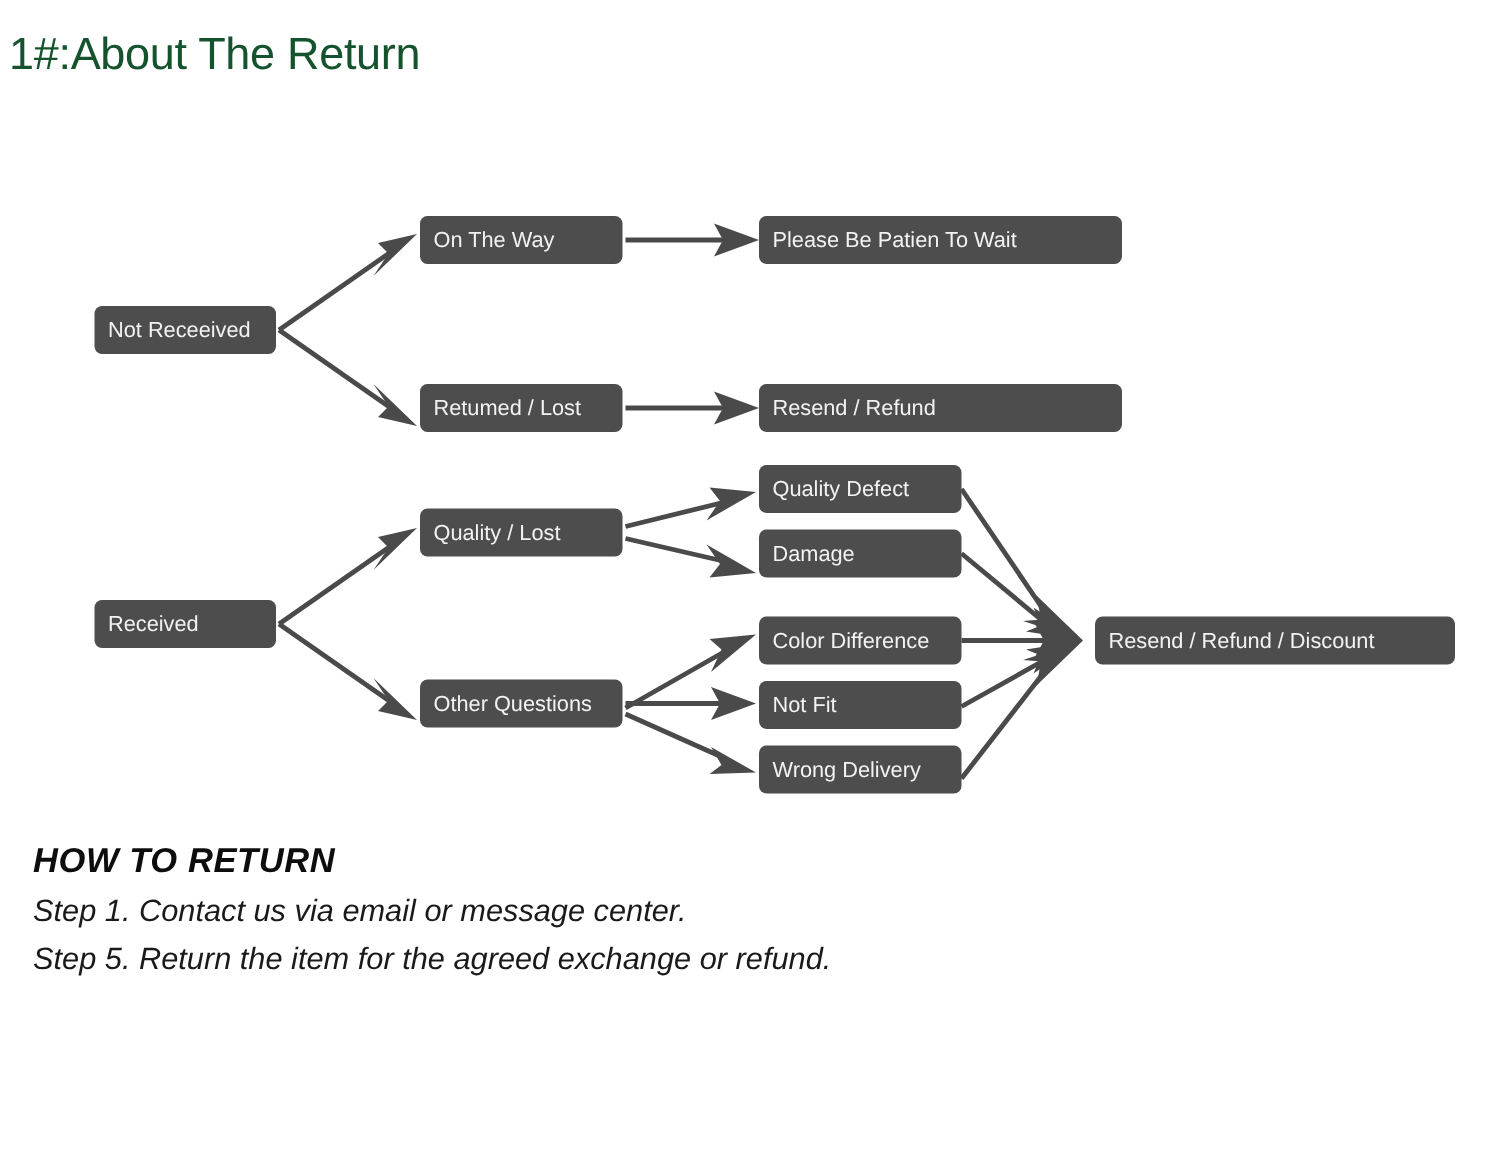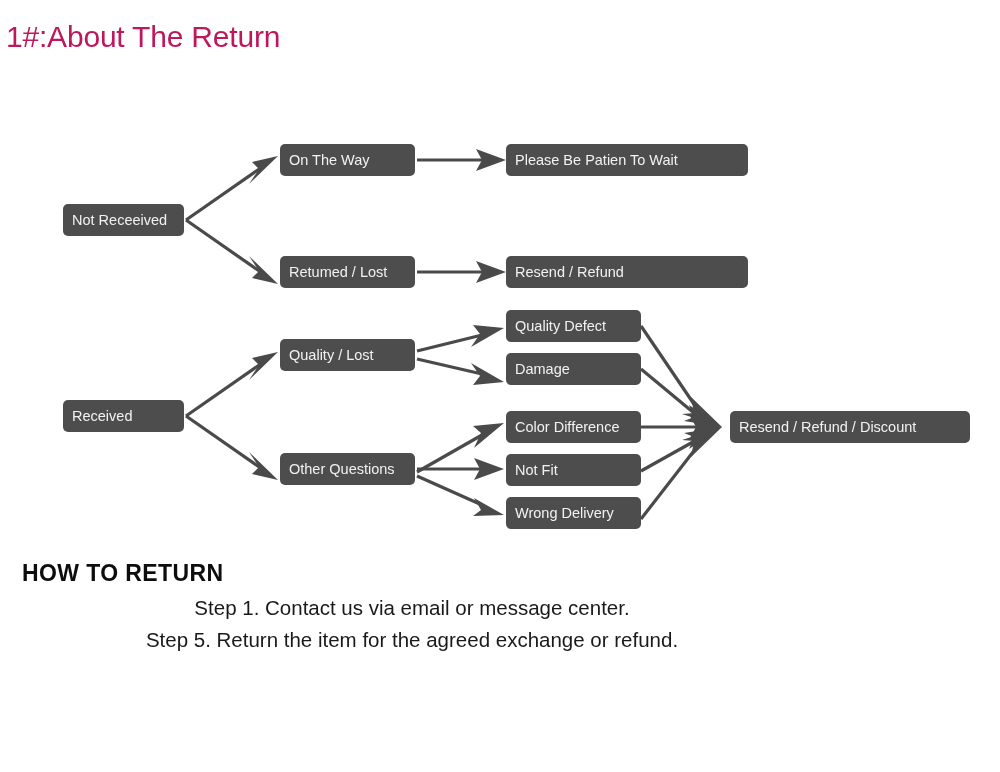--- a/index.html
+++ b/index.html
@@ -16,21 +16,21 @@
     color: #111111;
     overflow: hidden;
   }
   #page-title {
     position: absolute;
     left: 6px;
     top: 20px;
     font-size: 30px;
     font-weight: 400;
     letter-spacing: -0.2px;
-    color: #be185d;
+    color: #14532d;
     white-space: nowrap;
   }
   #flow-svg {
     position: absolute;
     left: 0;
     top: 120px;
     width: 1000px;
     height: 430px;
     display: block;
   }
@@ -50,35 +50,35 @@
     fill: none;
   }
   .edge-head {
     fill: #4a4a4a;
   }
   #howto {
     position: absolute;
     left: 22px;
     top: 560px;
     width: 780px;
+    font-style: italic;
   }
   #howto-heading {
     font-size: 23px;
     font-weight: bold;
     letter-spacing: 0.4px;
     color: #0d0d0d;
     margin: 0 0 6px 0;
     line-height: 1.15;
   }
   .howto-step {
     font-size: 20.5px;
     line-height: 32px;
     color: #1a1a1a;
     white-space: nowrap;
-    text-align: center;
   }
   .howto-step.note {
     font-weight: bold;
     color: #000000;
   }
 </style>
 </head>
 <body>
 
 <div id="page-title">1#:About The Return</div>

